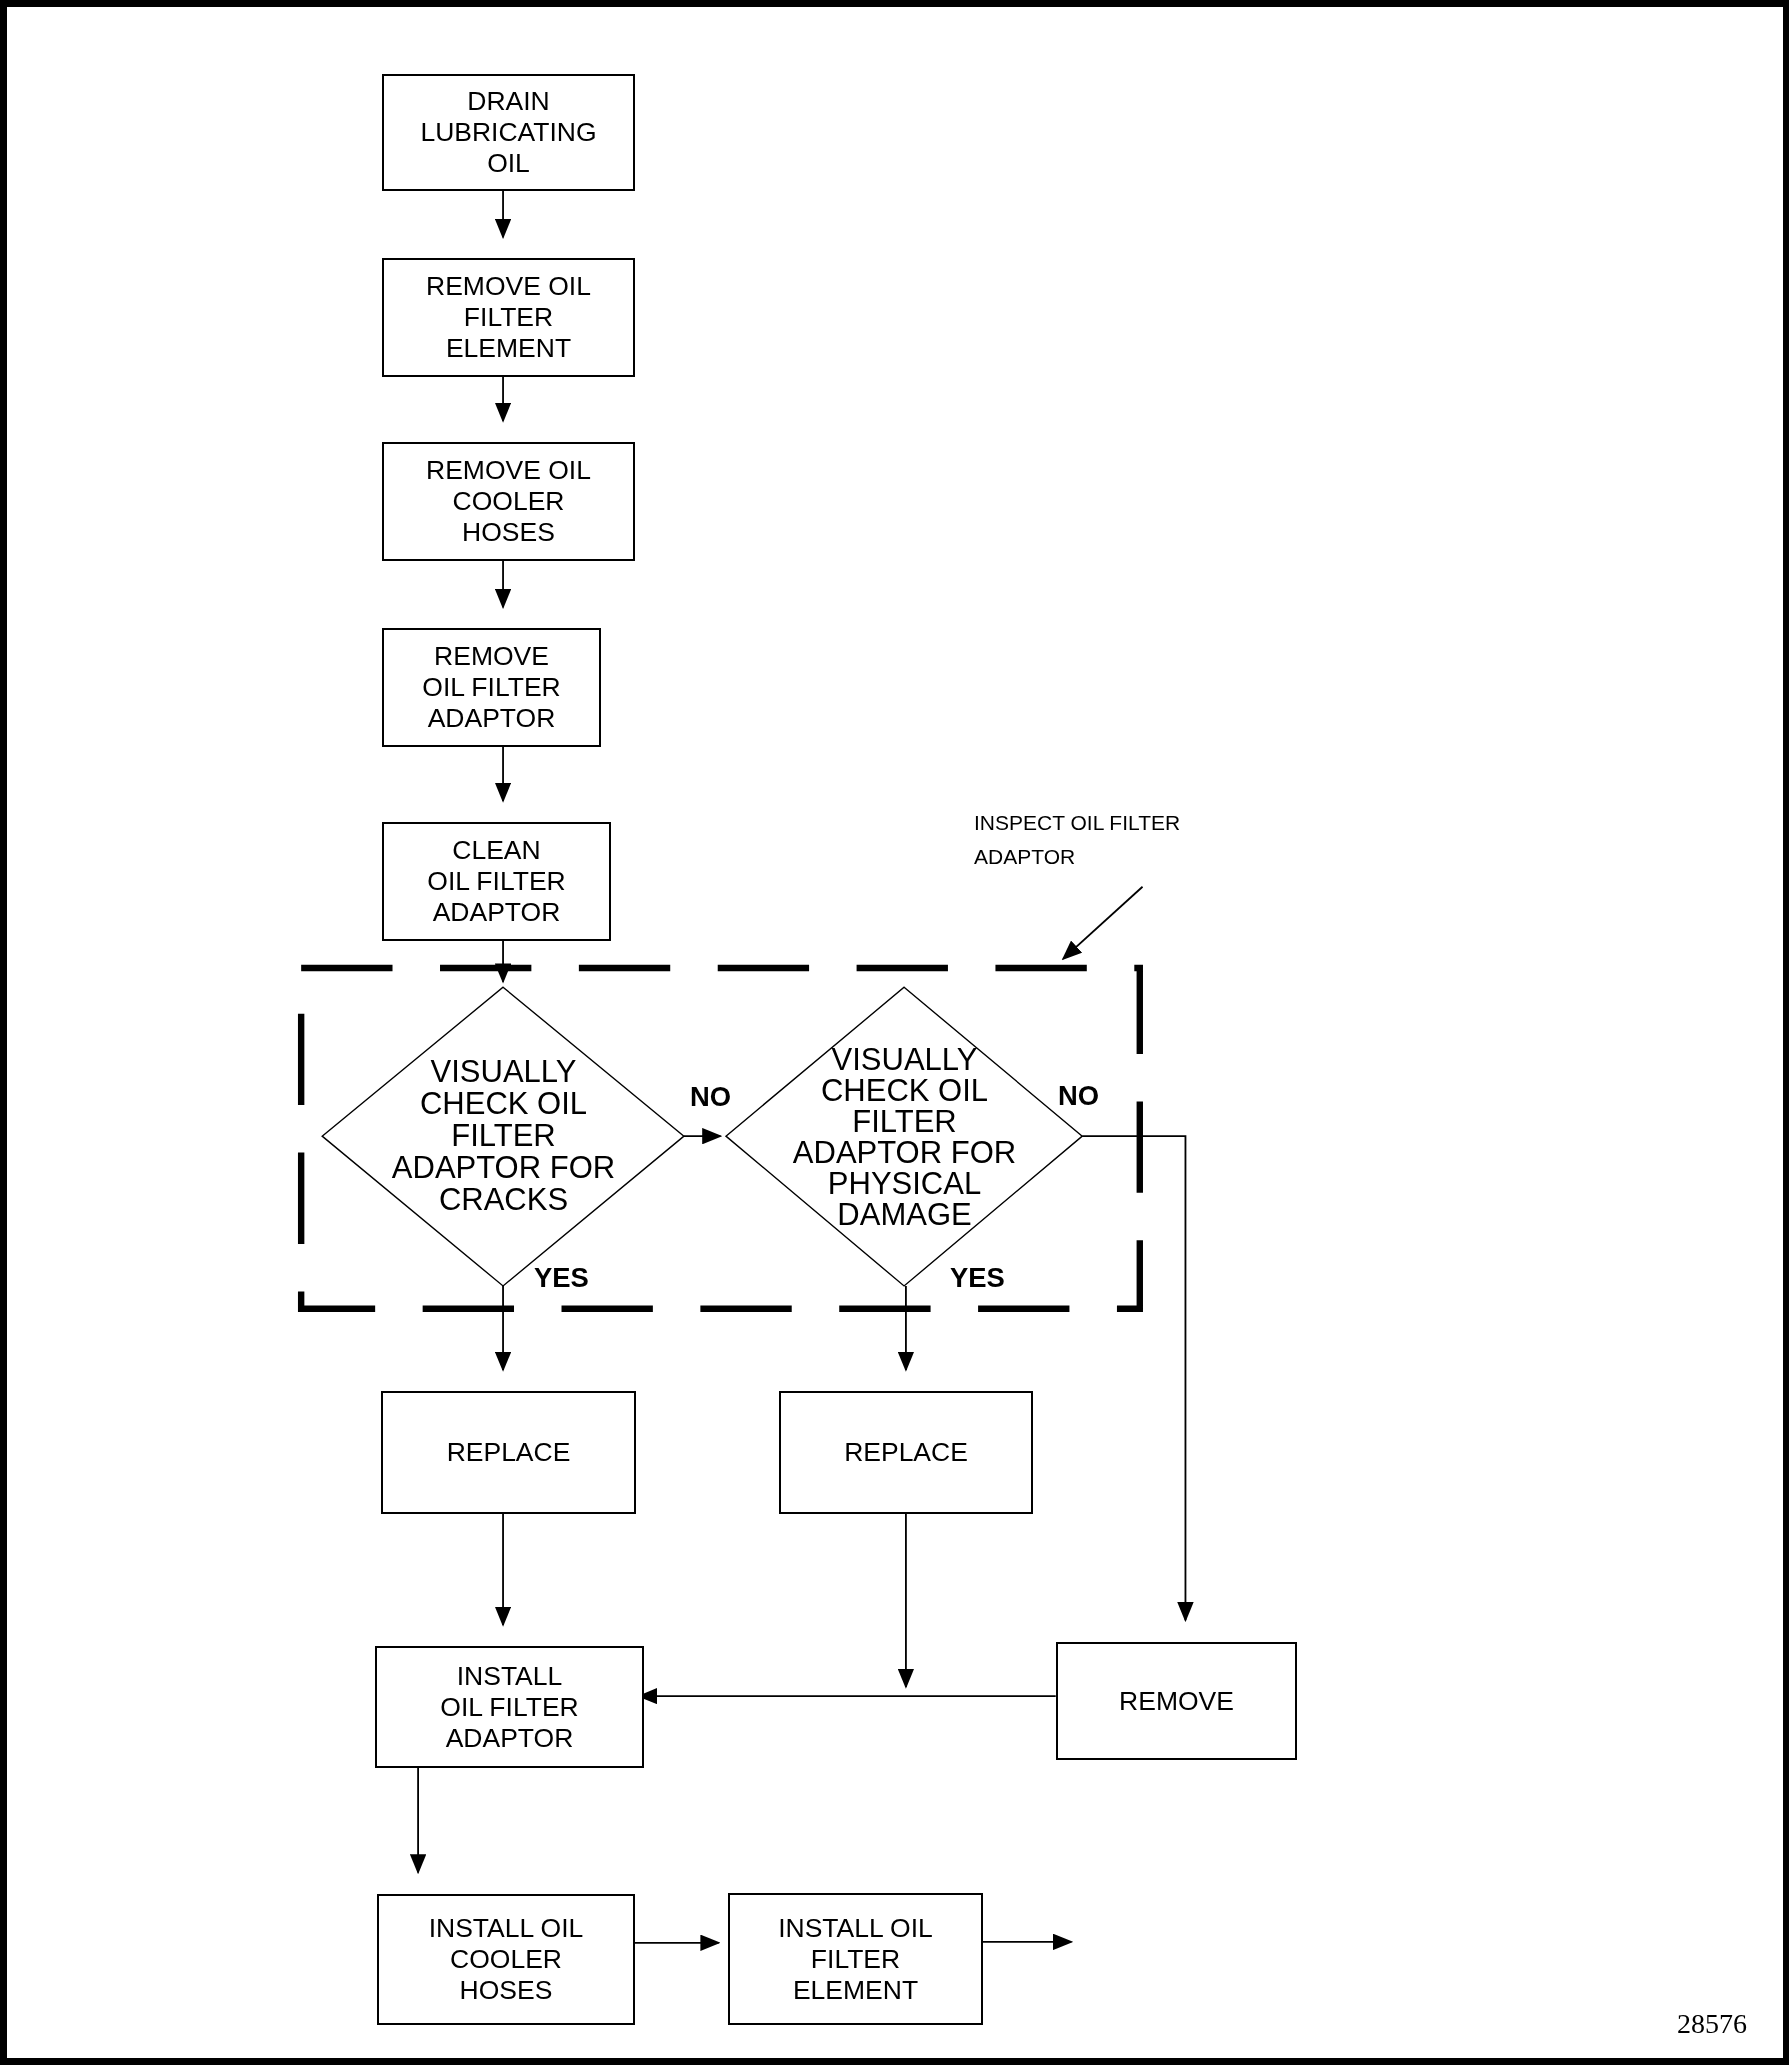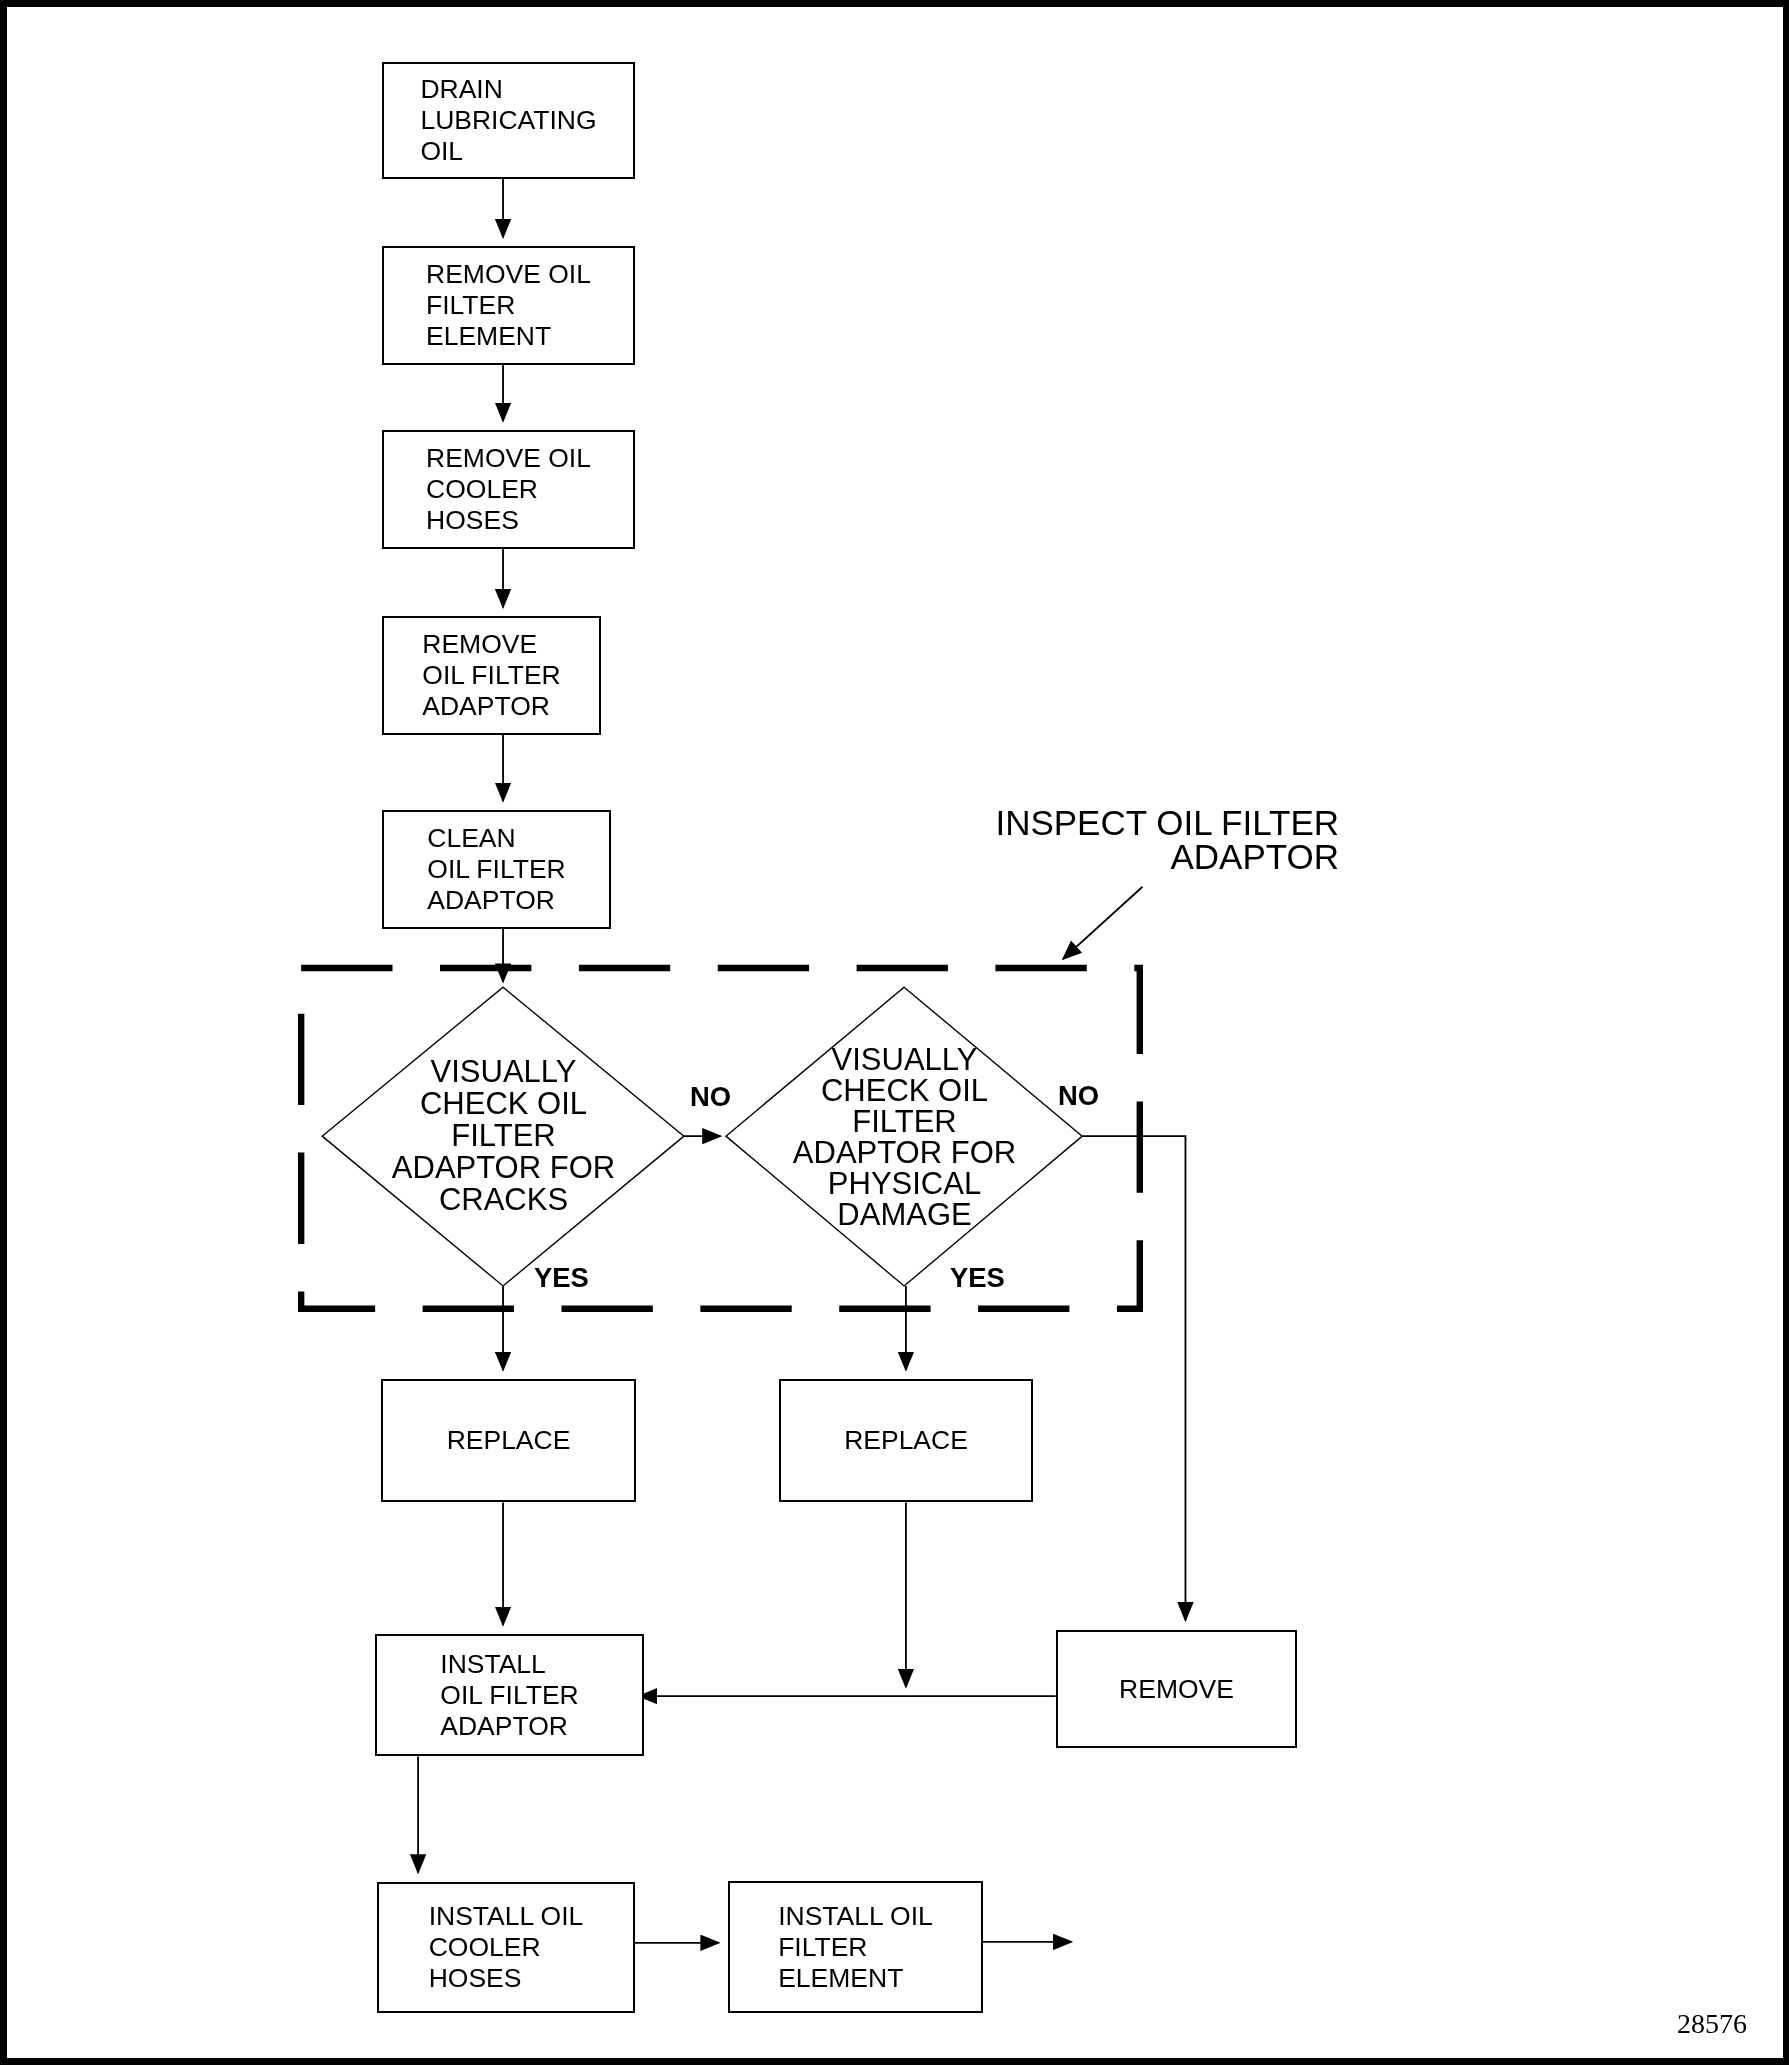--- a/index.html
+++ b/index.html
@@ -12,34 +12,35 @@
     font-family:"Liberation Sans","DejaVu Sans",sans-serif;
     color:#000;
     overflow:hidden;
   }
   svg.wires{position:absolute;left:0;top:0;}
   .node{
     position:absolute;
     border:2.7px solid #000;
     background:#fff;
     display:flex;align-items:center;justify-content:center;
-    white-space:pre-line;
+    text-align:center;white-space:pre-line;
     font-size:26.5px;line-height:31px;
     box-sizing:border-box;
+    margin-top:12px;
   }
   .diamond-label{
     position:absolute;
     display:flex;align-items:center;justify-content:center;
     text-align:center;white-space:pre-line;
     font-size:31px;line-height:32px;
   }
   .edge-label{position:absolute;font-size:27.4px;line-height:27.4px;font-weight:bold;}
   .annotation{
-    position:absolute;text-align:right;white-space:pre-line;
-    font-size:35px;line-height:34px;
+    position:absolute;text-align:left;white-space:pre-line;
+    font-size:21px;line-height:34px;
   }
   .refnum{position:absolute;font-size:28px;line-height:28px;font-family:Liberation Serif, serif;}
 </style>
 </head>
 <body>
 
 <div class="page">
 
   <svg class="wires" width="1775" height="2050" viewBox="0 0 1943 2244">
     <defs>

